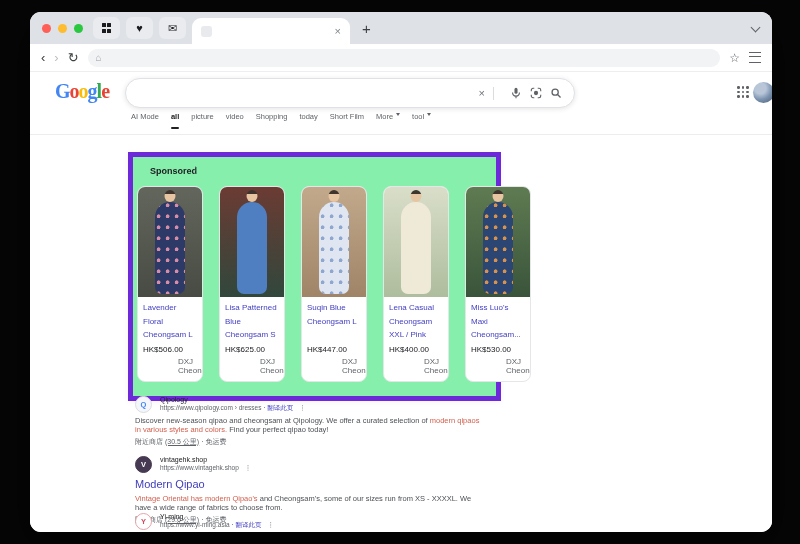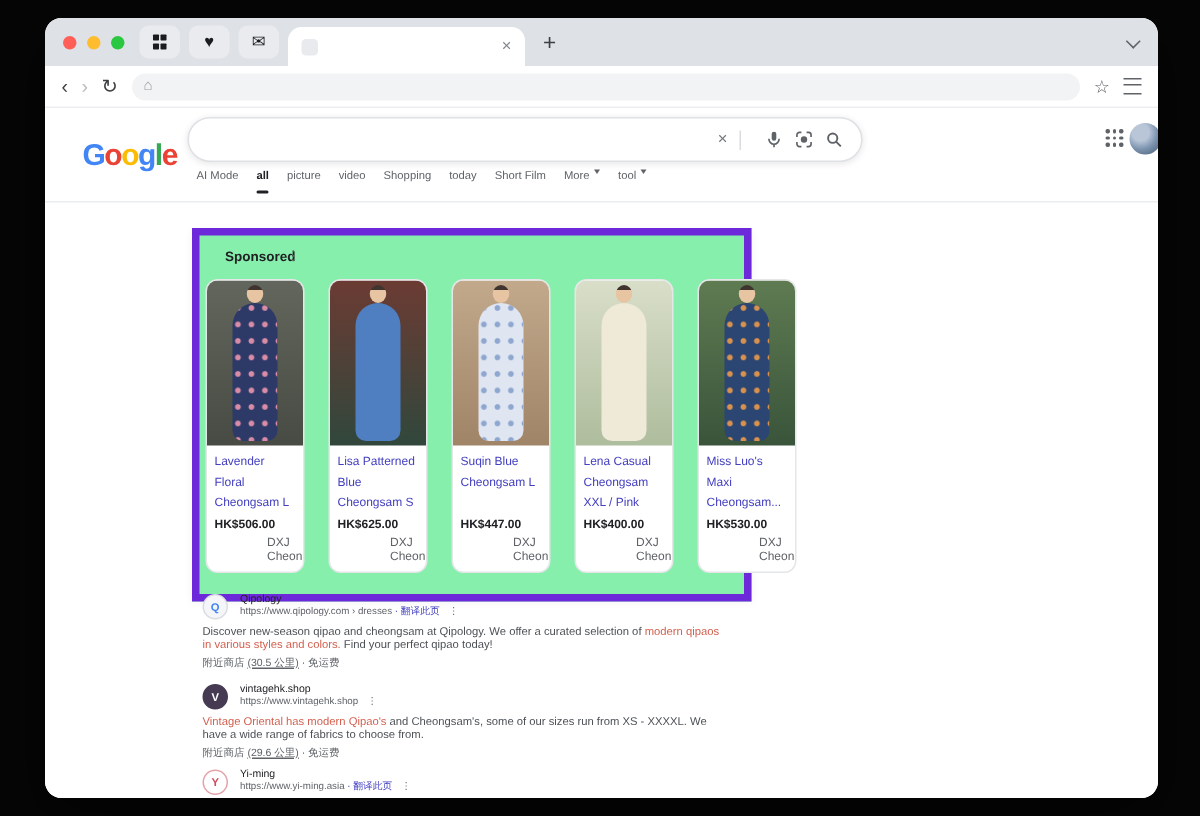--- a/index.html
+++ b/index.html
@@ -29,21 +29,21 @@
   .tbico{font-size:13px;color:#3c4043;line-height:1;}
   .fwd{color:#b9bdc2}
   .addr{flex:1;height:18px;background:#f1f3f4;border-radius:9px;display:flex;align-items:center;
         padding:0 8px;gap:6px;color:#9aa0a6;font-size:10px;}
   .addrtext{font-size:9px;color:#5f6368;}
   .burger{width:12px;height:9px;border-top:1.6px solid #5f6368;border-bottom:1.6px solid #5f6368;position:relative;}
   .burger::after{content:"";position:absolute;left:0;right:0;top:2.7px;height:1.6px;background:#5f6368;}
   .star{font-size:12px;color:#5f6368;}
   
   .page{position:relative;height:460px;background:#fff;}
-  .glogo{position:absolute;left:25px;top:21px;font-size:20px;font-weight:700;letter-spacing:-1px;}
+  .glogo{position:absolute;left:25px;top:8px;font-size:20px;font-weight:700;letter-spacing:-1px;font-family:Liberation Serif, serif;}
   .pill{position:absolute;left:95px;top:6px;width:424px;height:28px;border:1px solid #dfe1e5;border-radius:15px;
         background:#fff;box-shadow:0 1px 5px rgba(32,33,36,.12);display:flex;align-items:center;padding:0 12px;}
   .pill input{flex:1;border:none;outline:none;font-size:11px;background:transparent;}
   .pill .sep{width:1px;height:13px;background:#dadce0;margin:0 8px;}
   .pill .ico{display:flex;align-items:center;margin-left:8px;}
   .dots{position:absolute;left:707px;top:14px;width:13px;height:13px;display:grid;
         grid-template-columns:repeat(3,2.6px);grid-template-rows:repeat(3,2.6px);gap:2px;}
   .dots i{background:#5f6368;border-radius:50%;}
   .avatar{position:absolute;left:723px;top:10px;width:21px;height:21px;border-radius:50%;
           background:radial-gradient(circle at 35% 30%,#b9c6d8 0 28%,#7d94b0 55%,#45586e 100%);}
@@ -63,21 +63,21 @@
   .p-img{position:relative;height:110px;}
   .dress{position:absolute;left:50%;top:15px;transform:translateX(-50%);width:30px;height:92px;
          border-radius:15px 15px 7px 7px;}
   .dress::after{content:"";position:absolute;inset:0;border-radius:inherit;
          background-image:radial-gradient(circle at 40% 30%,var(--accent,transparent) 0 1.6px,transparent 2.2px);
          background-size:9px 11px;}
   .head{position:absolute;left:50%;top:3px;transform:translateX(-50%);width:11px;height:12px;border-radius:50%;
         background:linear-gradient(#3f342e 0 3.5px,#e7c4a2 3.5px);}
   .ptext{padding:4px 5px 6px;}
   .ptitle{font-size:8px;line-height:13.5px;color:#4440c0;height:41px;overflow:hidden;}
-  .pprice{font-size:8px;font-weight:700;color:#202124;margin-top:3px;}
+  .pprice{font-size:8px;font-weight:400;color:#202124;margin-top:3px;}
   .pmerch{font-size:8px;color:#5f6368;margin-top:3px;margin-left:35px;}
   
   .result{position:absolute;left:105px;width:360px;}
   .rfav{position:absolute;left:0;top:0;width:15px;height:15px;border-radius:50%;border:1px solid #dadce0;
         display:flex;align-items:center;justify-content:center;font-size:7.5px;font-weight:700;}
   .rhead{margin-left:25px;}
   .rsite{font-size:7px;color:#202124;line-height:8px;}
   .rurl{font-size:6.5px;color:#5f6368;line-height:8.5px;}
   .rtrans{color:#4440c0;}
   .rkebab{color:#5f6368;margin-left:6px;}
@@ -272,20 +272,21 @@
     </div>
 
     <div class="result" style="top:384px">
       <div class="rfav" style="background: rgb(70, 58, 82); border-color: rgb(70, 58, 82); color: rgb(255, 255, 255);">
           <span>V</span>
         </div>
       <div class="rhead">
         <div class="rsite">vintagehk.shop</div>
         <div class="rurl"><span>https://www.vintagehk.shop</span><span class="rtrans"></span><span class="rkebab">⋮</span></div>
       </div>
+      <div class="rtitle">Modern Qipao</div>
       <div class="rdesc"><span></span><span class="hl">Vintage Oriental has modern Qipao's</span><span> and Cheongsam's, some of our sizes run from XS - XXXXL. We have a wide range of fabrics to choose from.</span></div>
       <div class="rmeta"><span>附近商店 </span><u>(29.6 公里)</u><span> · 免运费</span></div>
     </div>
 
     <div class="result" style="top:441px">
       <div class="rfav" style="background: rgb(255, 255, 255); border-color: rgb(228, 163, 171); color: rgb(207, 74, 94);">
           <span>Y</span>
         </div>
       <div class="rhead">
         <div class="rsite">Yi-ming</div>

